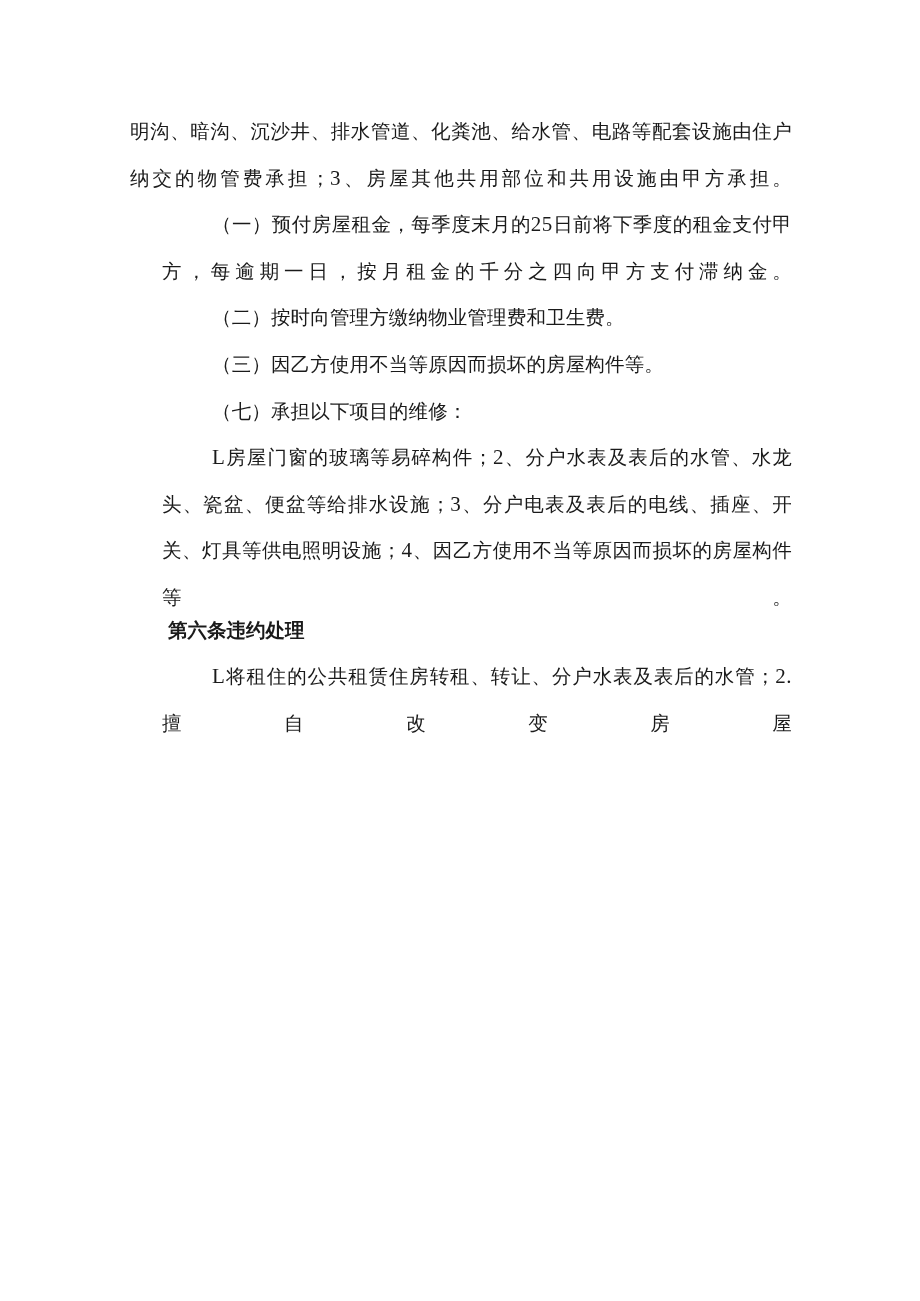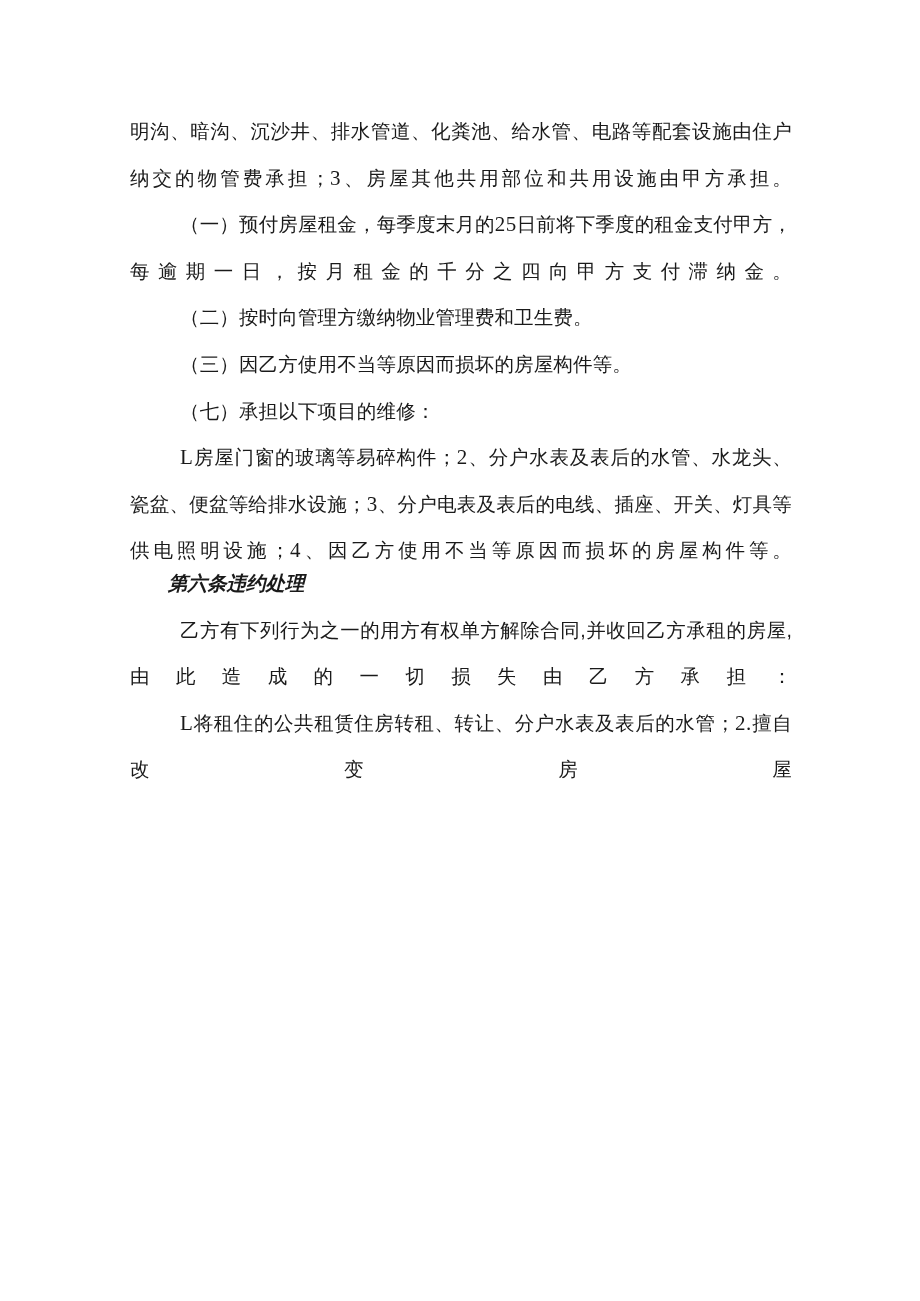--- a/index.html
+++ b/index.html
@@ -35,29 +35,29 @@
     white-space: normal;
   }
   .para.last-line-left {
     text-align-last: left;
   }
   .para.justify-all {
     text-align-last: justify;
   }
   .para.indent-25 {
     text-indent: 50px;
+    margin-left: 32px;
   }
   .para.heading {
     font-weight: bold;
     text-indent: 38px;
     letter-spacing: 0px;
   }
   .para.tight-top {
     margin-top: -14px;
-    font-style: italic;
   }
   
   .lat {
     font-family: "Liberation Serif", "DejaVu Serif", serif;
     font-size: 21px;
     letter-spacing: 0.5px;
   }
 </style>
 </head>
 <body>
@@ -76,18 +76,17 @@
 
 
 
 
     <p class="para indent-25">（七）承担以下项目的维修：</p>
 
     <p class="para indent-25 justify-all last-line-left"><span class="lat">L</span><span>房屋门窗的玻璃等易碎构件；</span><span class="lat">2</span><span>、分户水表及表后的水管、水龙头、瓷盆、便盆等给排水设施；</span><span class="lat">3</span><span>、分户电表及表后的电线、插座、开关、灯具等供电照明设施；</span><span class="lat">4</span><span>、因乙方使用不当等原因而损坏的房屋构件等。</span></p>
 
     <p class="para heading tight-top">第六条违约处理</p>
 
-    <p class="para indent-25 justify-all last-line-left">乙方有下列行为之一的用方有权单方解除合同,并收回乙方承租的房屋,由此造成的一切损失由乙方承担：</p>
 
     <p class="para indent-25 justify-all"><span class="lat">L</span><span>将租住的公共租赁住房转租、转让、分户水表及表后的水管；</span><span class="lat">2.</span><span>擅自改变房屋</span></p>
 
   </div>
 </div>
 
 </body></html>

